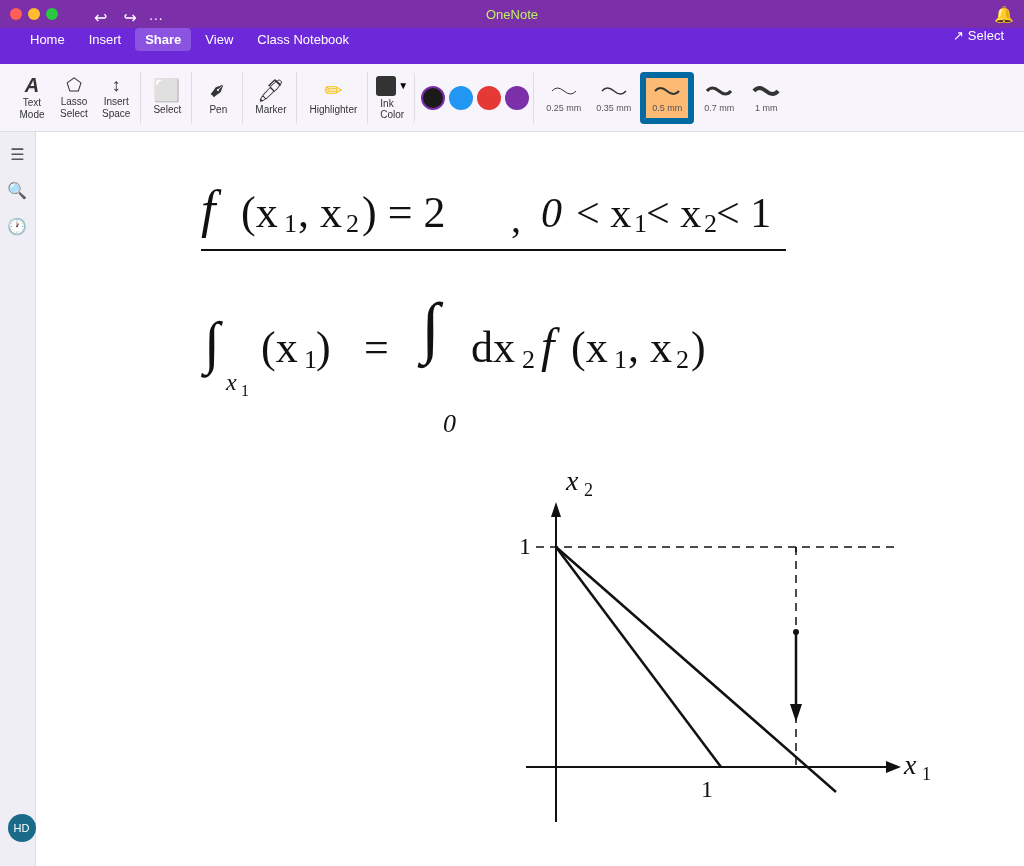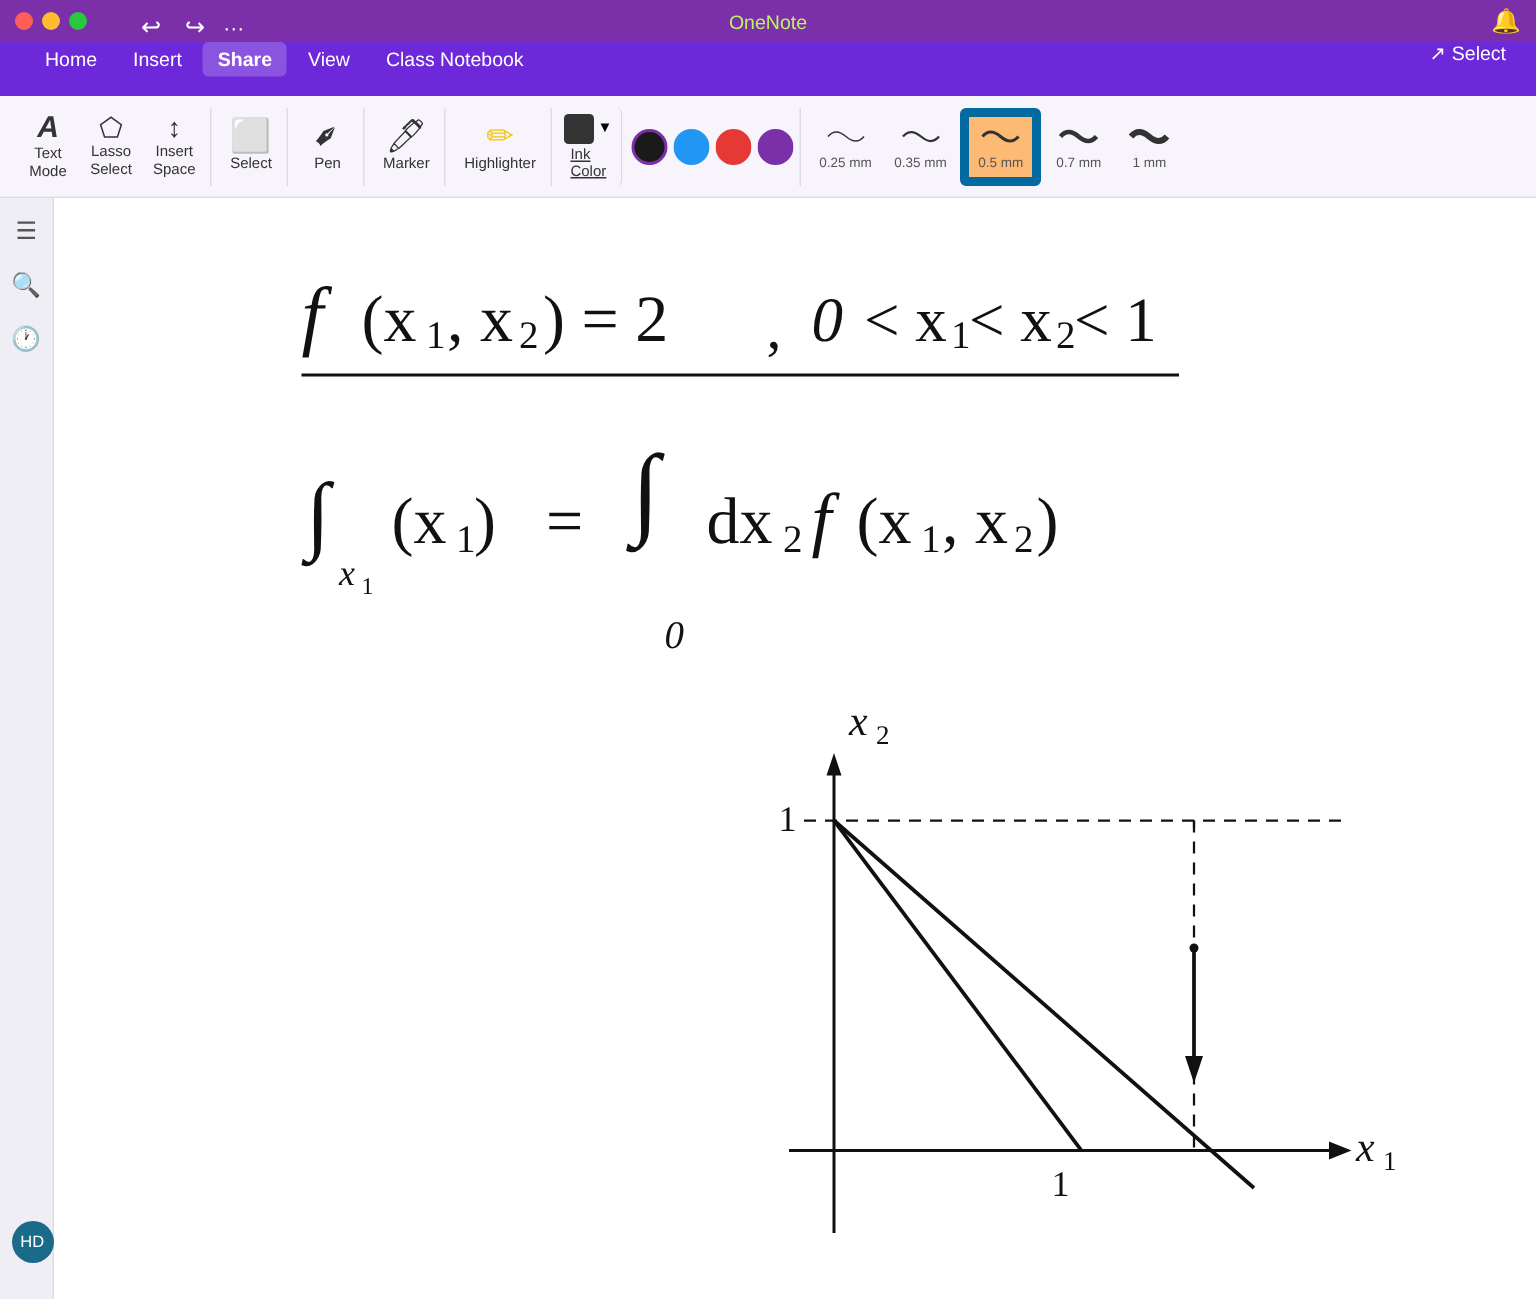--- a/index.html
+++ b/index.html
@@ -314,21 +314,21 @@
       <span class="icon" style="font-size:22px;color:#f5c518;">✏</span>
       <span class="label">Highlighter</span>
     </div>
   </div>
 
   <div class="ink-color-btn">
     <div style="display:flex;align-items:center;gap:2px;">
       <span style="width:20px;height:20px;background:#333;border-radius:3px;display:inline-block;"></span>
       <span style="font-size:10px;">▼</span>
     </div>
-    <span class="label" style="font-size:10px;color:#333;text-decoration:underline;">Ink<br>Color</span>
+    <span class="label" style="font-size:10px;color:#333;">Ink<br>Color</span>
   </div>
 
   <div class="tool-group">
     <div style="display:flex;gap:4px;align-items:center;">
       <div class="color-btn selected" style="background:#1a1a1a;"></div>
       <div class="color-btn" style="background:#2196F3;"></div>
       <div class="color-btn" style="background:#e53935;"></div>
       <div class="color-btn" style="background:#7b2fa8;"></div>
     </div>
   </div>

